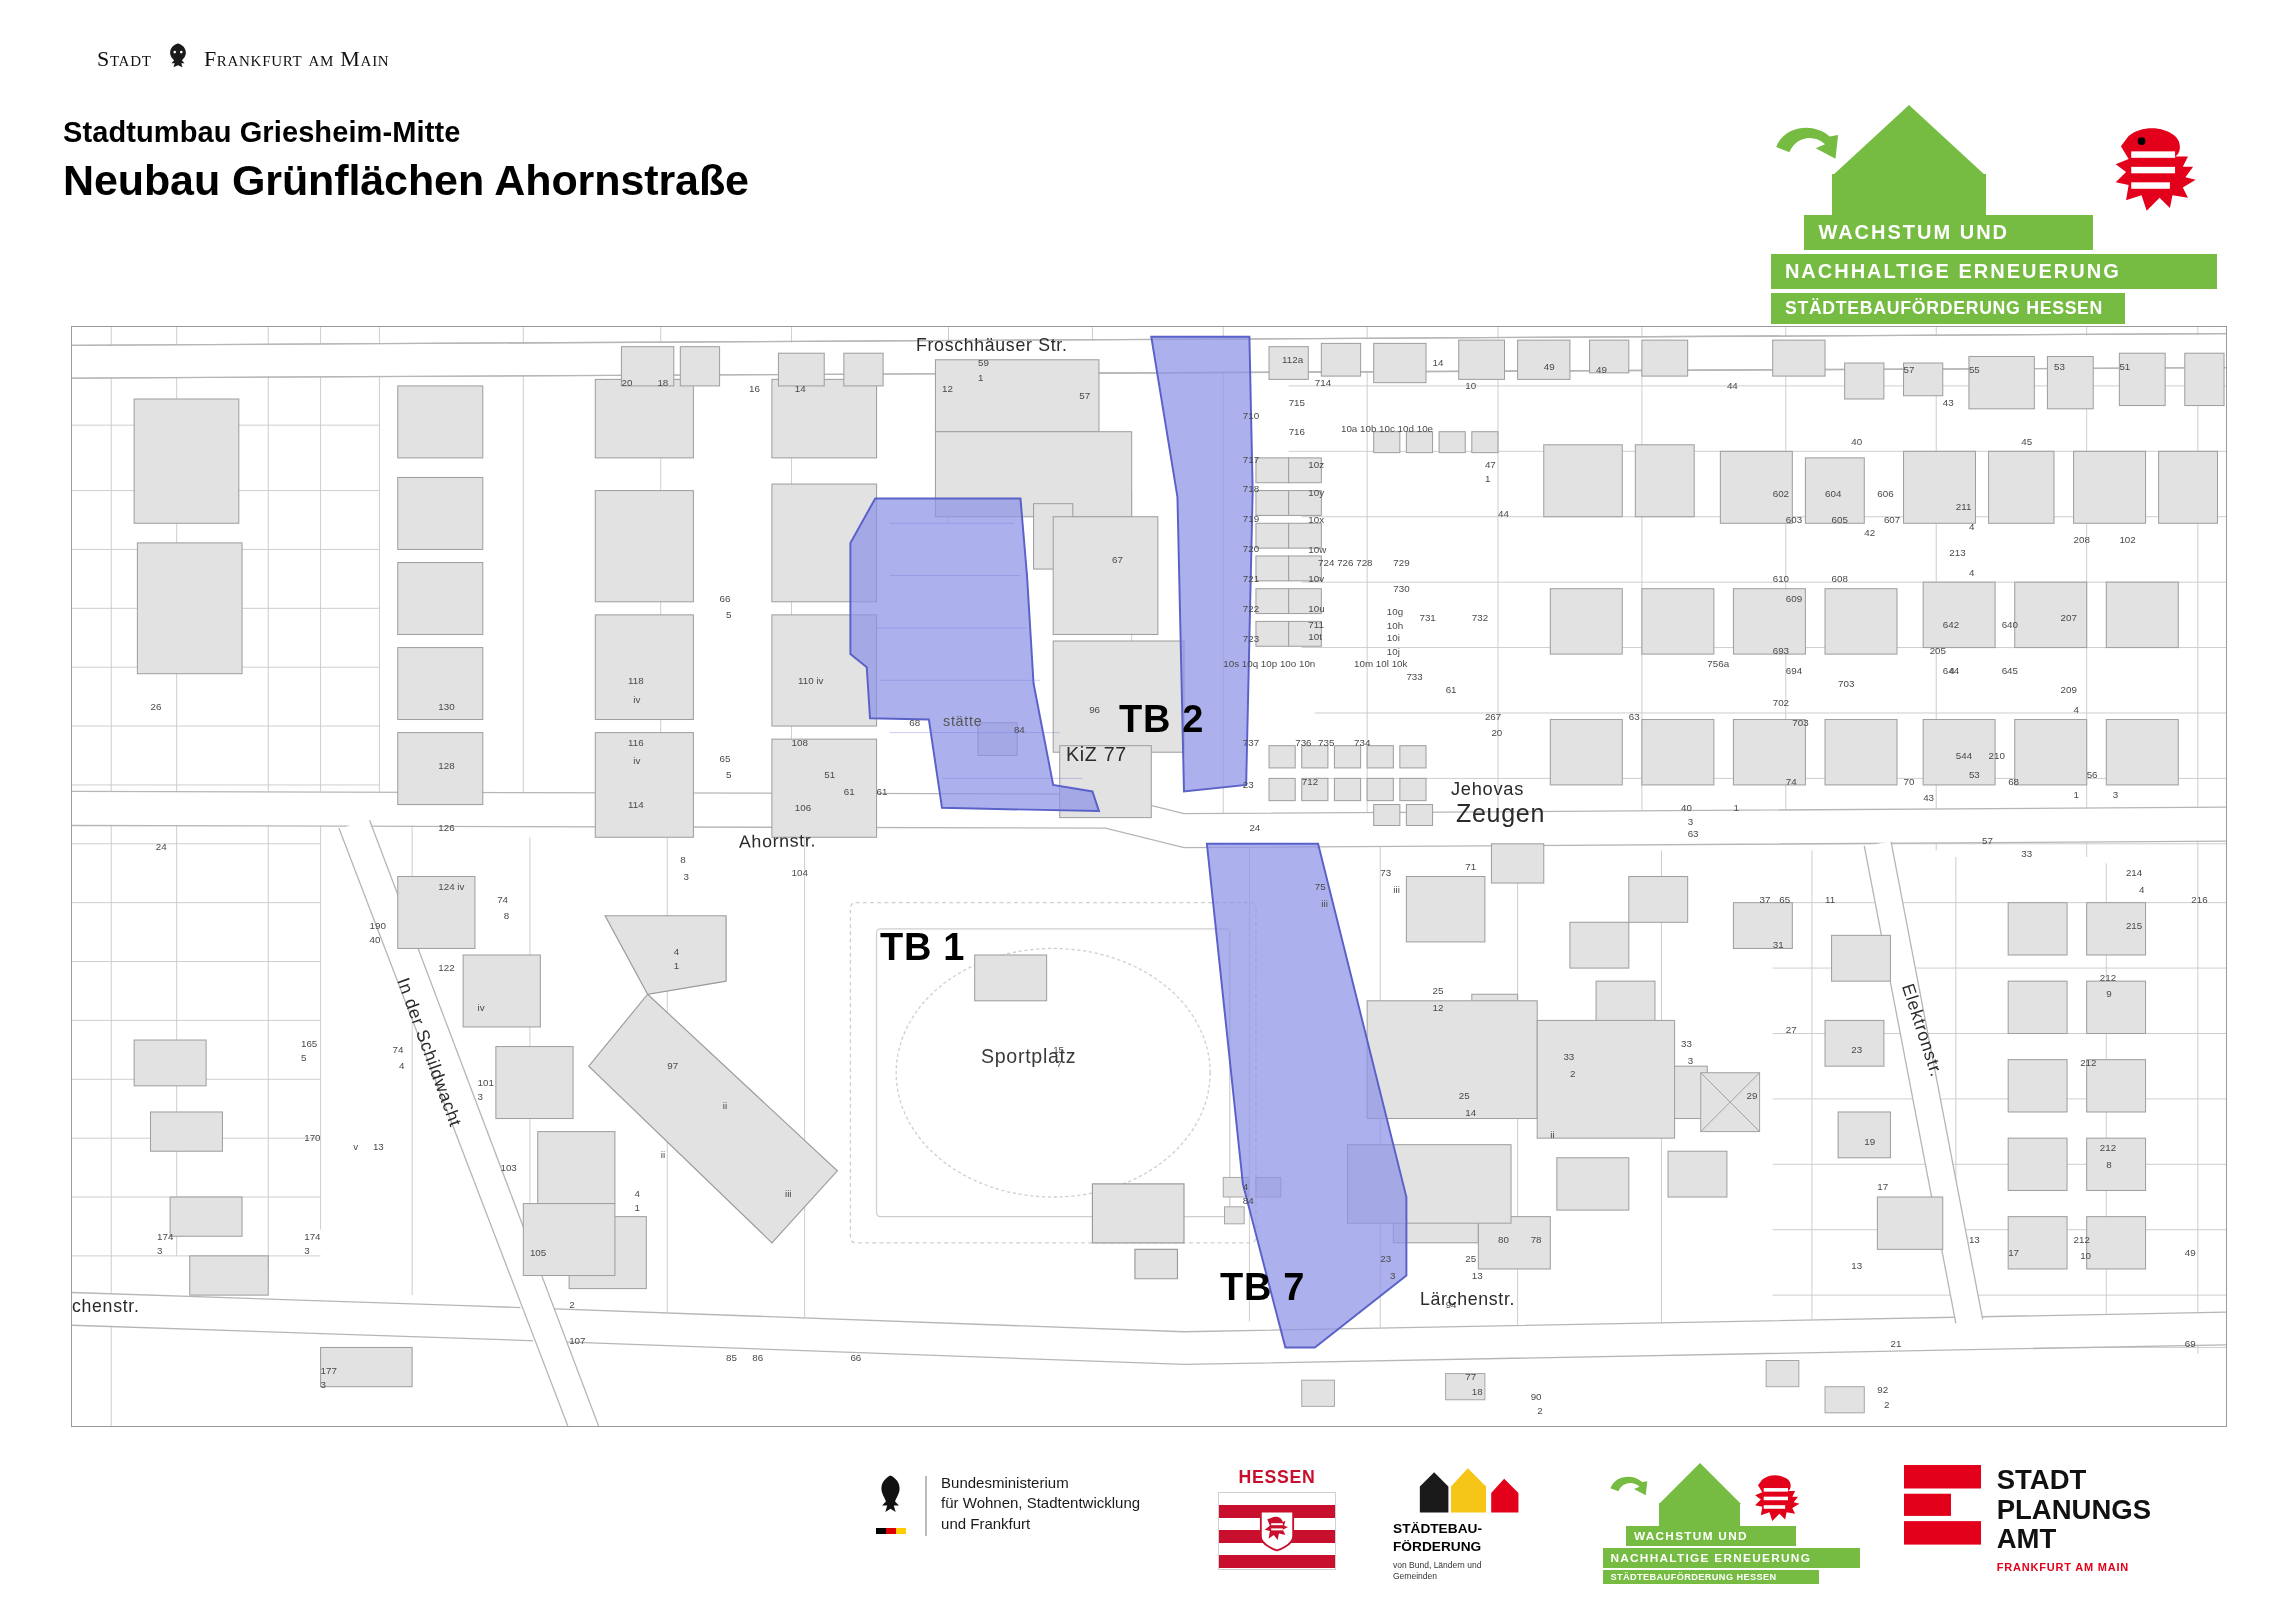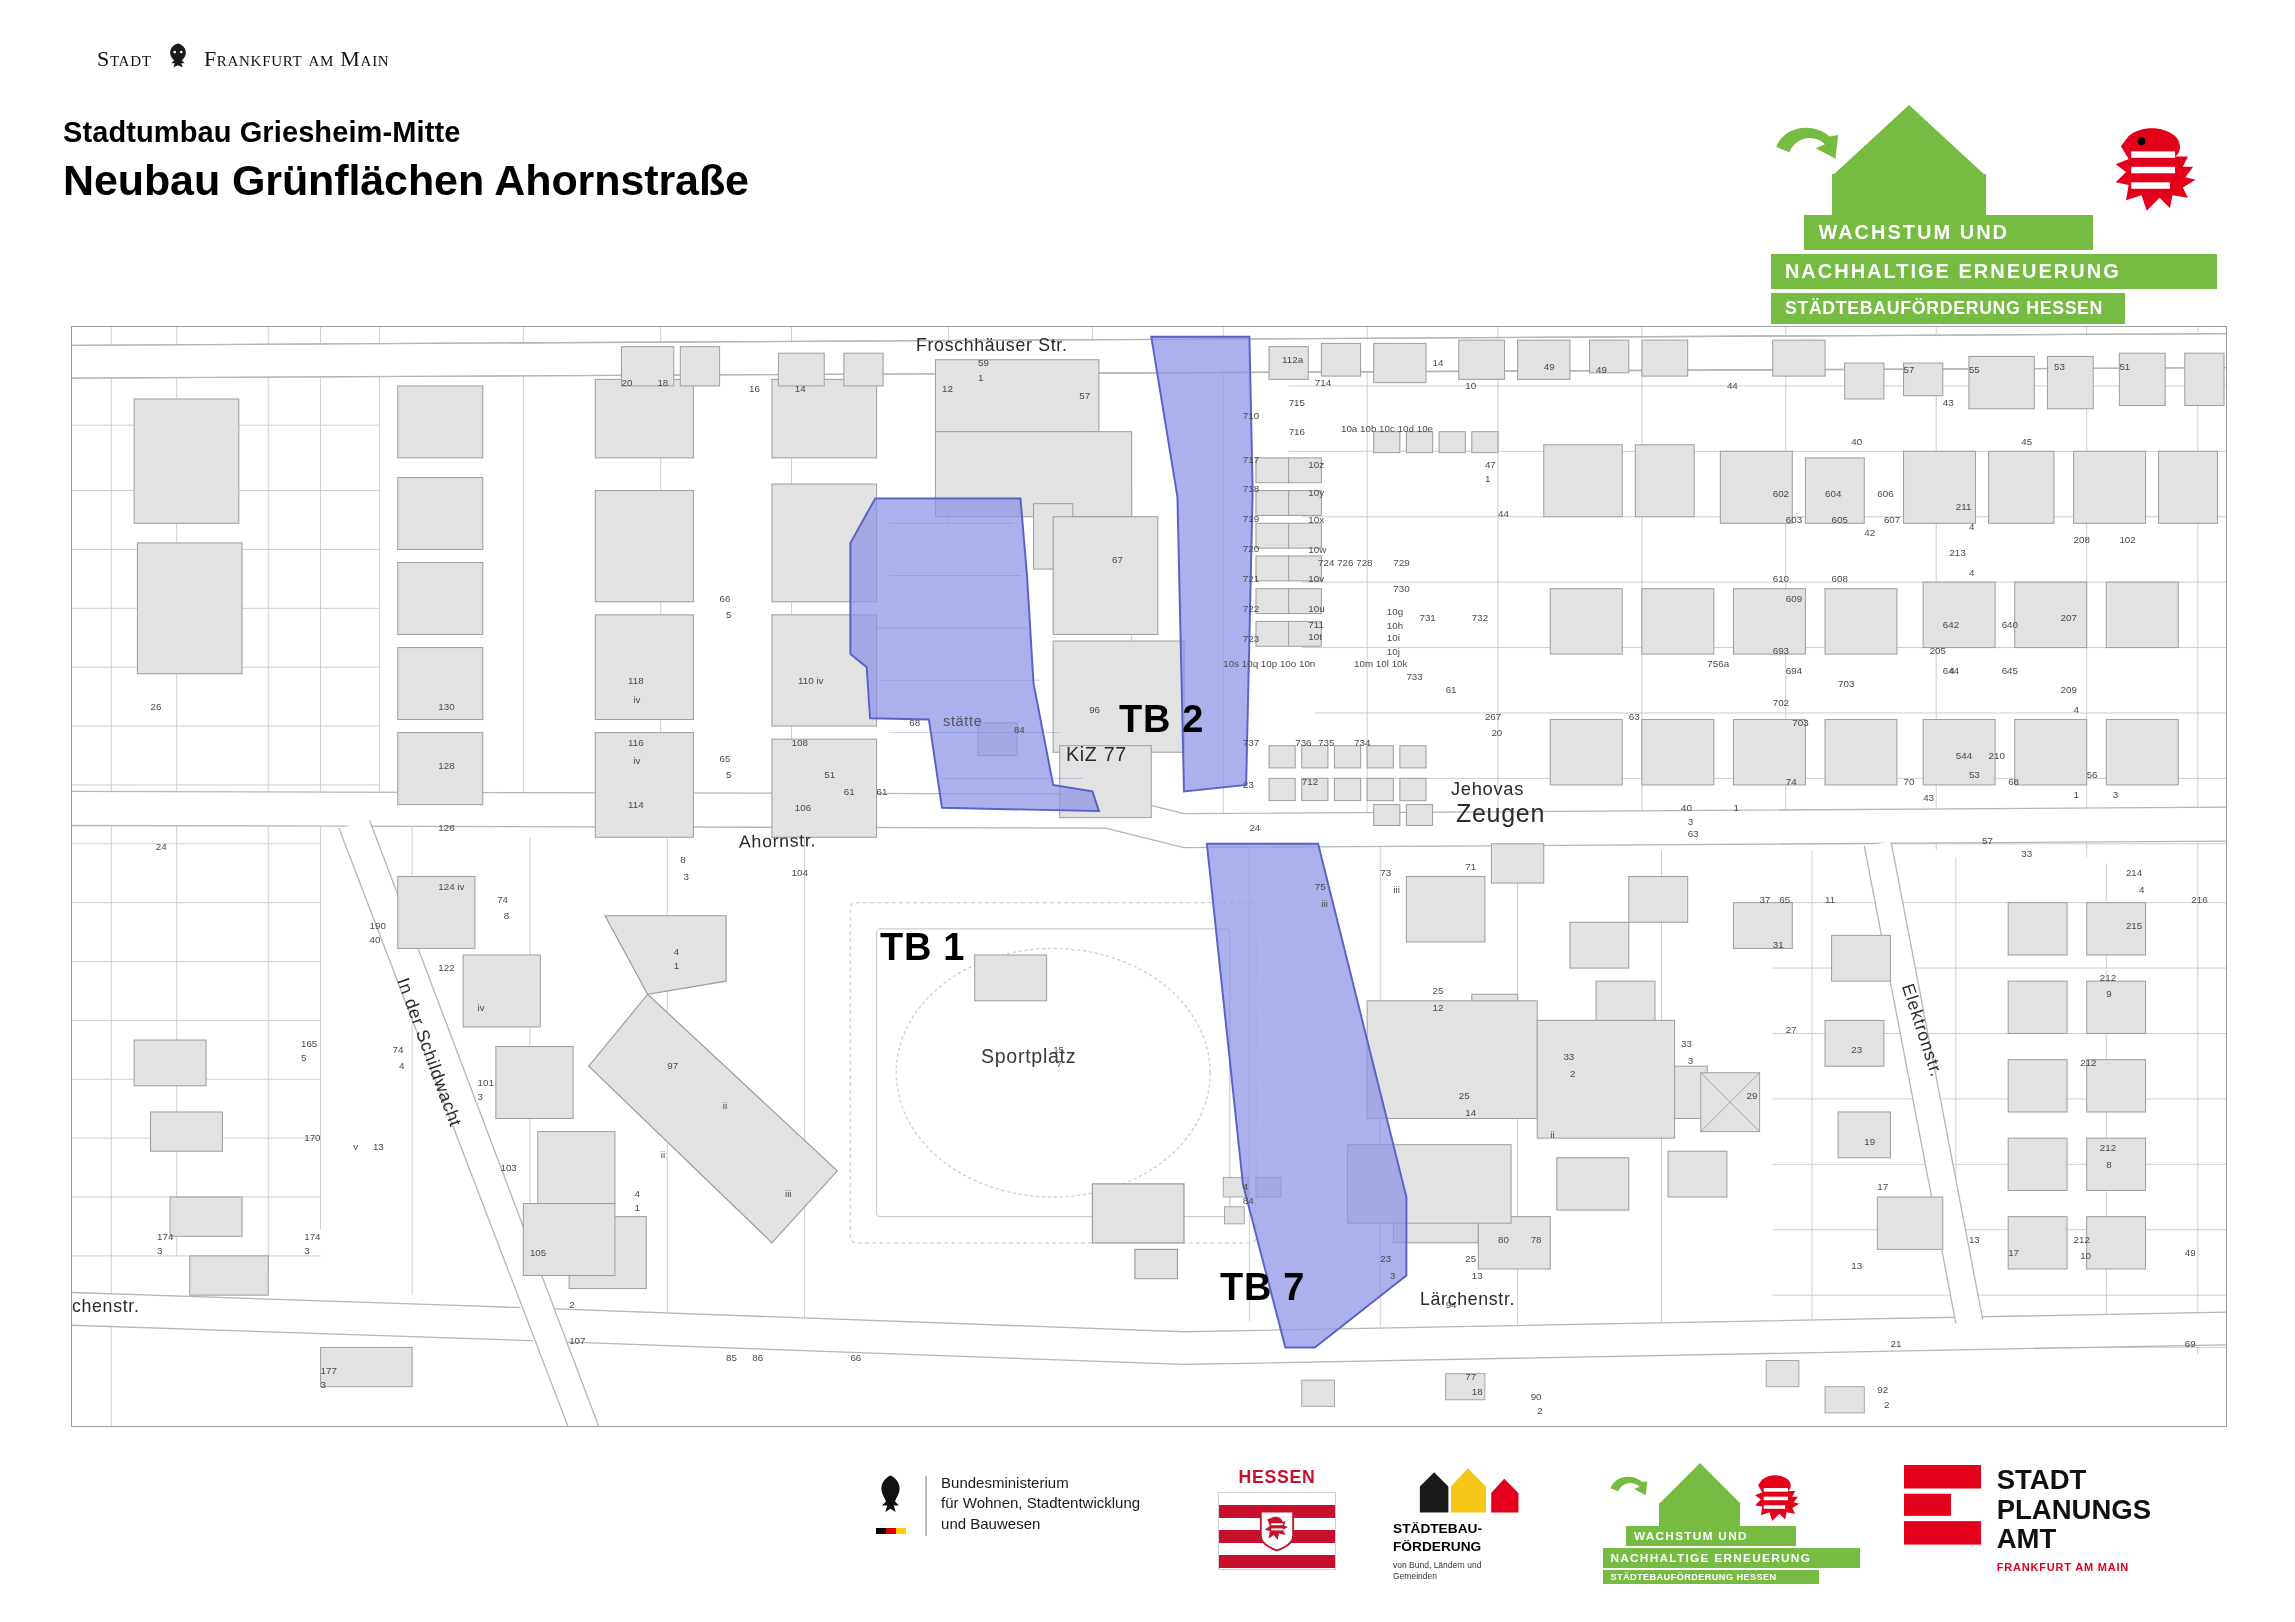--- a/index.html
+++ b/index.html
@@ -874,21 +874,21 @@
         <svg class="bm-eagle" viewBox="0 0 62 74" xmlns="http://www.w3.org/2000/svg">
           <path d="M31 4 C22 8 17 16 17 24 C17 32 22 38 24 44 L18 50 L26 50 L23 60 L31 55 L39 60 L36 50 L44 50 L38 44 C40 38 45 32 45 24 C45 16 40 8 31 4 Z" fill="#111"></path>
         </svg>
       </span>
       <div class="bm-flag"></div>
     </div>
     <div style="width:1.3px;height:60px;background:#bbb;margin-top:2.6px;"></div>
     <div class="bm-text">
       <div>Bundesministerium</div>
       <div>für Wohnen, Stadtentwicklung</div>
-      <div>und Bauwesen</div>
+      <div>und Frankfurt</div>
     </div>
   </div>
 
   <div class="f-logo" id="hessen-logo">
     <div class="hl-title">HESSEN</div>
     <div class="hl-flag">
       <span>
         <svg class="hl-shield" viewBox="0 0 54 64" xmlns="http://www.w3.org/2000/svg">
           <path d="M2 2 H52 V40 C52 54 27 62 27 62 C27 62 2 54 2 40 Z" fill="#ffffff" stroke="#c8102e" stroke-width="3"></path>
           <path d="M18 12 C24 8 34 10 36 18 L40 16 L38 24 L44 26 L36 30 L40 38 L30 36 L28 46 L22 38 L14 44 L16 32 L8 30 L16 24 L12 14 Z" fill="#c8102e"></path>

